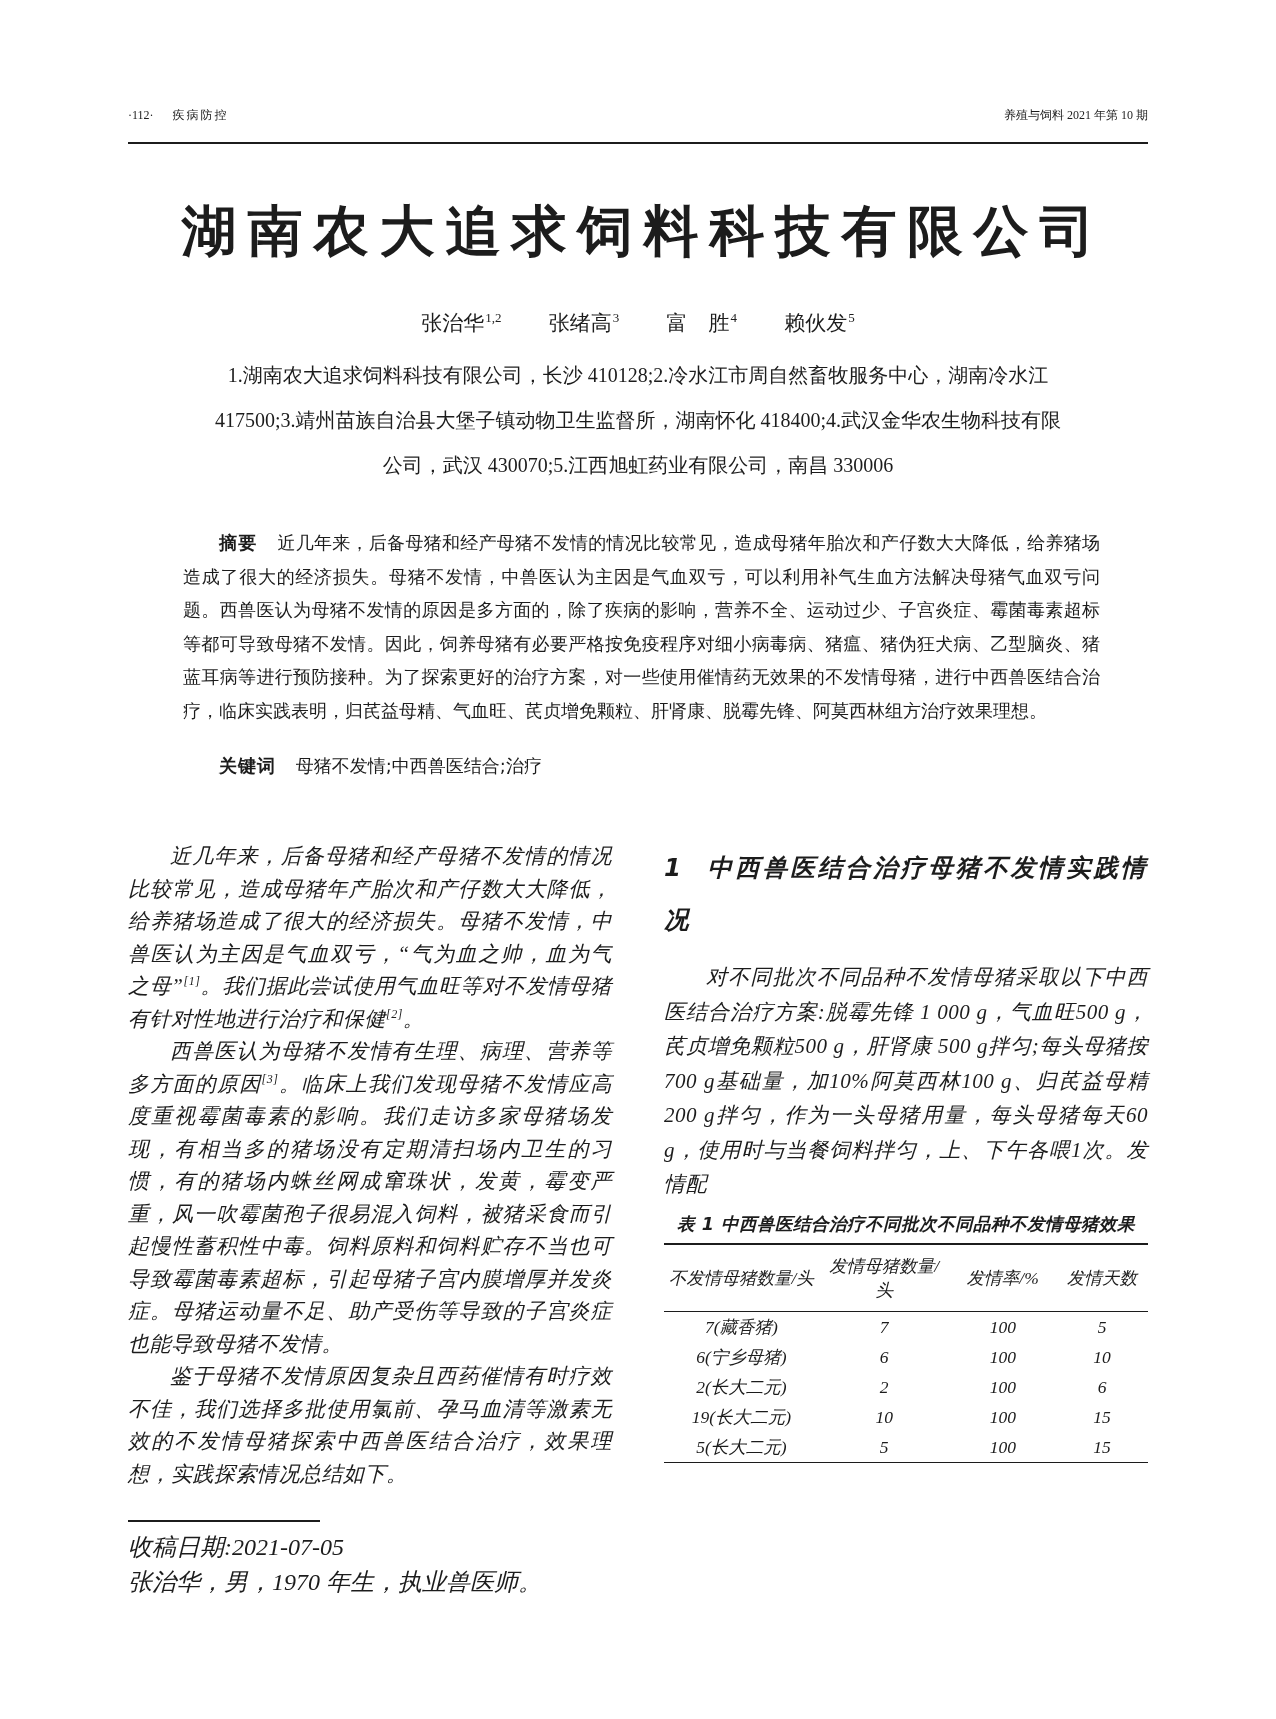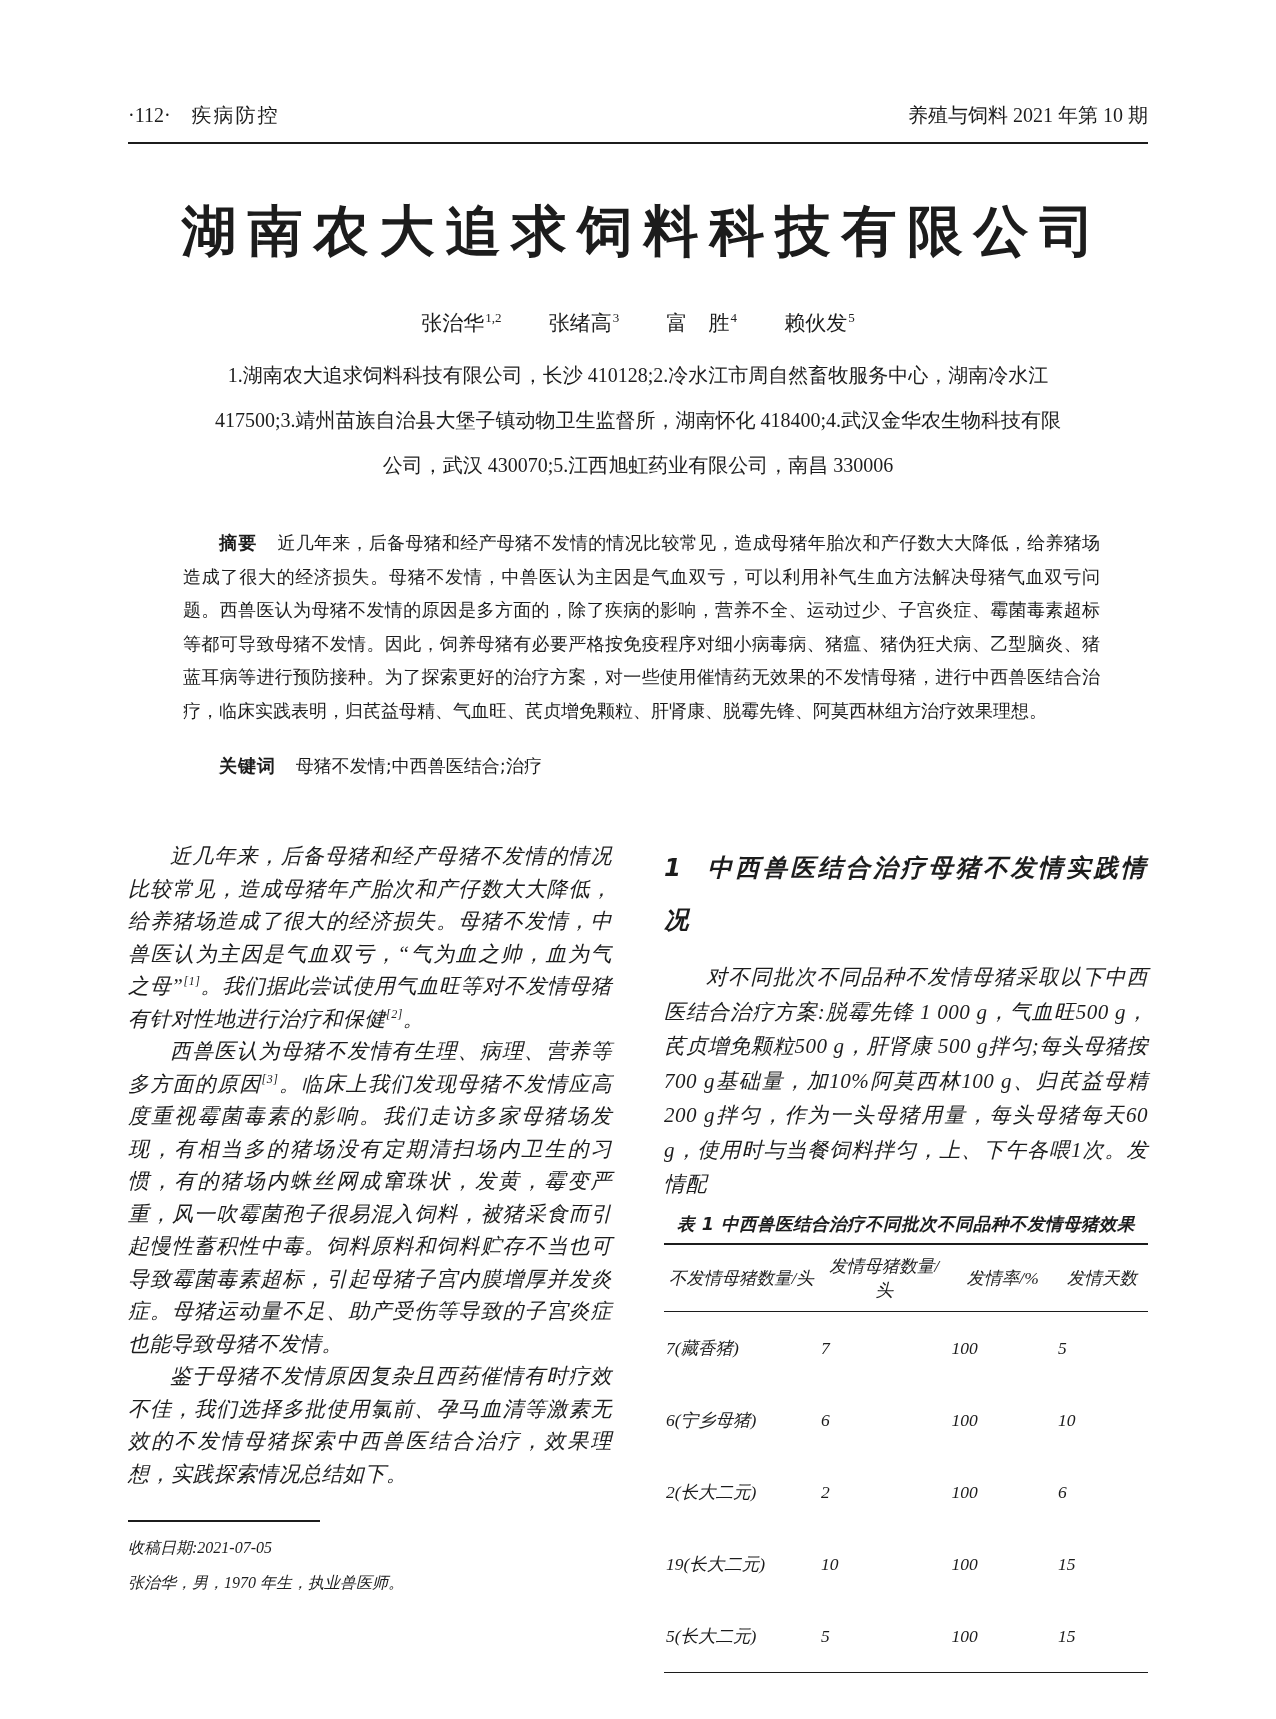--- a/index.html
+++ b/index.html
@@ -7,21 +7,21 @@
     width:1276px;height:1719px;overflow:hidden;position:relative;
     color:#1c1c1c;
     font-family:"Liberation Serif","DejaVu Serif",serif;
     -webkit-font-smoothing:antialiased;
   }
   .page{box-sizing:border-box;width:1276px;height:1719px;padding:100px 128px 0 128px;}
 
   
   .page-header{
     display:flex;justify-content:space-between;align-items:flex-end;
-    font-size:20px;line-height:30px;padding-bottom:12px;
+    font-size:12px;line-height:30px;padding-bottom:12px;
     border-bottom:2.5px solid #1c1c1c;
   }
   .ph-left span{margin-right:16px;}
   .ph-left .sec{letter-spacing:2px;}
 
   
   .title{
     margin:56px 0 0 0;text-align:center;
     font-family:"DejaVu Sans","Liberation Sans",sans-serif;
     font-size:55px;font-weight:900;letter-spacing:11px;line-height:1.15;
@@ -41,21 +41,21 @@
   
   .columns{margin-top:58px;display:flex;gap:52px;align-items:flex-start;font-style:italic;}
   .col{width:484px;}
   .body-p{
     margin:0;font-size:21px;line-height:32.5px;letter-spacing:0.5px;
     text-align:justify;text-indent:2em;
   }
   .body-p sup{font-size:12px;line-height:0;}
 
   
-  .footnote{margin-top:30px;font-size:16px;line-height:35px;}
+  .footnote{margin-top:30px;font-size:24px;line-height:35px;}
   .fn-rule{width:192px;border-top:2px solid #1c1c1c;margin-bottom:8px;}
 
   
   .sec-h{
     margin:2px 0 14px 0;
     font-family:"DejaVu Sans","Liberation Sans",sans-serif;
     font-size:24.5px;font-weight:bold;line-height:52px;
     letter-spacing:2.5px;text-align:justify;
   }
   .sec-num{margin-right:26px;letter-spacing:0;}
@@ -76,21 +76,21 @@
   }
   table.results th{
     font-weight:normal;text-align:center;vertical-align:middle;
     padding:9px 2px;line-height:24px;
   }
   table.results th:nth-child(1){width:32%;}
   table.results th:nth-child(2){width:27%;}
   table.results th:nth-child(3){width:22%;}
   table.results th:nth-child(4){width:19%;}
   table.results tbody{border-bottom:1.5px solid #1c1c1c;}
-  table.results td{padding:25px 2px;line-height:22px;margin-top:36px;}
+  table.results td{text-align:center;padding:4px 2px;line-height:22px;margin-top:36px;}
 </style>
 </head>
 <body>
 
 <div class="page">
 
   <div class="page-header">
     <div class="ph-left">
       <span>·112·</span>
       <span class="sec">疾病防控</span>

